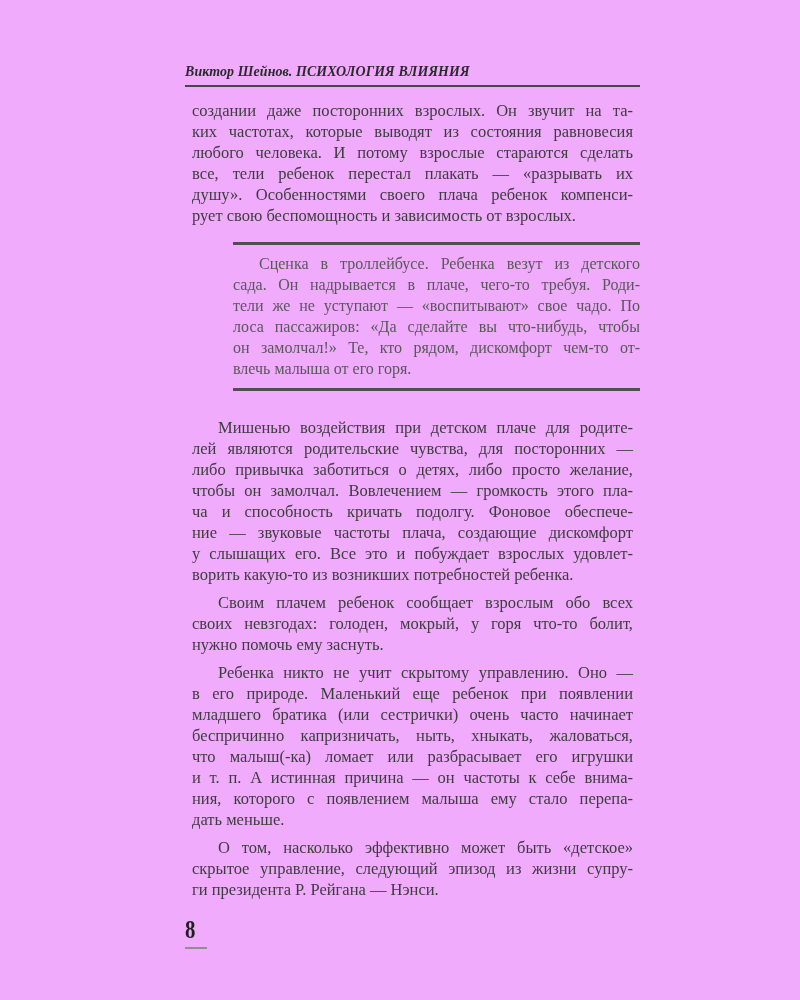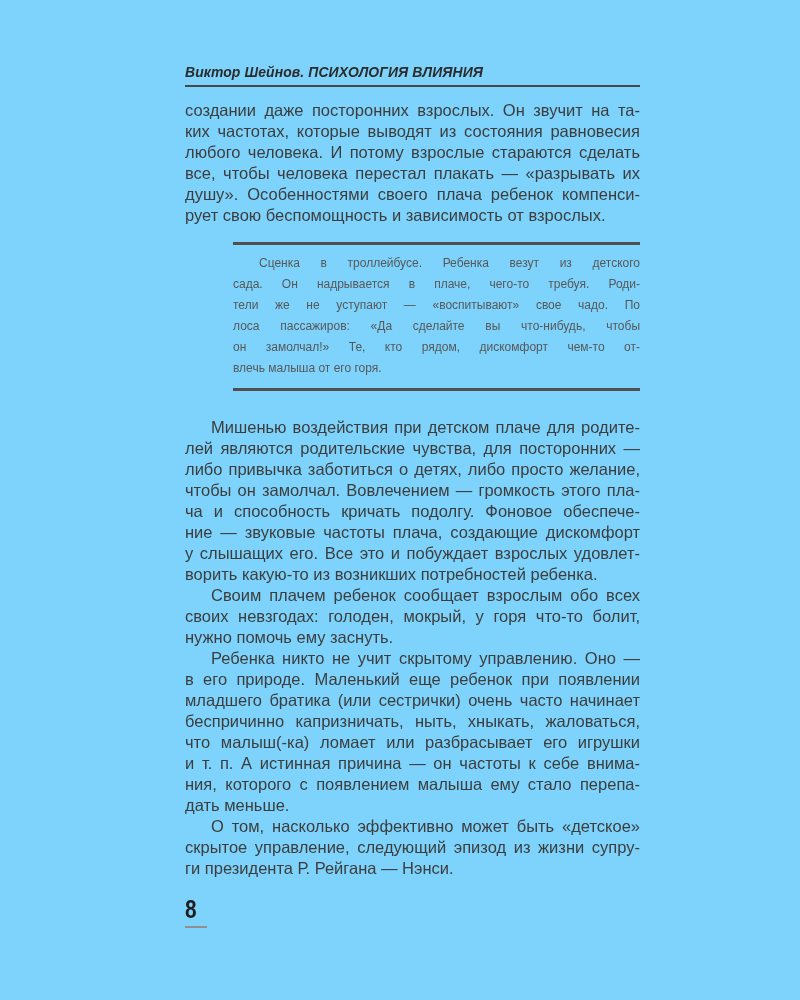--- a/index.html
+++ b/index.html
@@ -4,23 +4,23 @@
 <style>
   html, body {
     margin: 0;
     padding: 0;
     background: #ffffff;
   }
   .page {
     position: relative;
     width: 800px;
     height: 1000px;
-    background: #7dd3fc;
+    background: #f0abfc;
     overflow: hidden;
-    font-family: Liberation Sans, sans-serif;
+    font-family: Liberation Serif, serif;
   }
   .content {
     position: absolute;
     left: 185px;
     top: 63px;
     width: 455px;
   }
   .running-title {
     font-size: 15px;
     font-weight: bold;
@@ -36,38 +36,38 @@
     border: none;
     border-top: 2px solid #474747;
     margin: 5px 0 0 0;
   }
   .bodytext {
     margin-top: 13px;
     font-size: 16.5px;
     line-height: 21px;
     color: #3d3d3d;
   }
-  .para { margin: 0; }
+  .para { margin: 7px; }
   .line {
     text-align: justify;
     text-align-last: justify;
     -moz-text-align-last: justify;
   }
   .line.last {
     text-align-last: left;
     -moz-text-align-last: left;
   }
   .line.ind { padding-left: 26px; }
   .quote {
     margin: 16px 0 26px 48px;
     border-top: 3px solid #4f4f4f;
     border-bottom: 3px solid #4f4f4f;
     padding: 8px 0 9px 0;
     color: #585858;
-    font-size: 12px;
+    font-size: 16px;
     line-height: 21px;
   }
   .pagefoot { margin-top: 17px; }
   .page-num {
     font-size: 26px;
     font-weight: bold;
     color: #1f1f1f;
     transform: scaleX(0.8);
     transform-origin: left center;
     line-height: 26px;
@@ -90,21 +90,21 @@
       <div class="running-title">Виктор Шейнов. ПСИХОЛОГИЯ ВЛИЯНИЯ</div>
       <div class="header-rule"></div>
     </header>
 
     <main class="bodytext">
 
       <div class="para">
         <div class="line">создании даже посторонних взрослых. Он звучит на та-</div>
         <div class="line">ких частотах, которые выводят из состояния равновесия</div>
         <div class="line">любого человека. И потому взрослые стараются сделать</div>
-        <div class="line">все, чтобы человека перестал плакать — «разрывать их</div>
+        <div class="line">все, тели ребенок перестал плакать — «разрывать их</div>
         <div class="line">душу». Особенностями своего плача ребенок компенси-</div>
         <div class="line last">рует свою беспомощность и зависимость от взрослых.</div>
       </div>
 
       <div class="quote">
         <div class="line ind">Сценка в троллейбусе. Ребенка везут из детского</div>
         <div class="line">сада. Он надрывается в плаче, чего-то требуя. Роди-</div>
         <div class="line">тели же не уступают — «воспитывают» свое чадо. По</div>
         <div class="line">лоса пассажиров: «Да сделайте вы что-нибудь, чтобы</div>
         <div class="line">он замолчал!» Те, кто рядом, дискомфорт чем-то от-</div>

